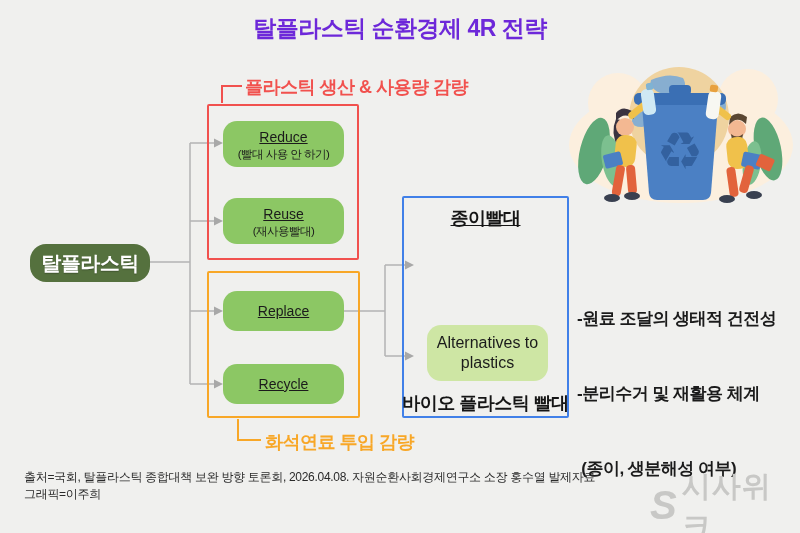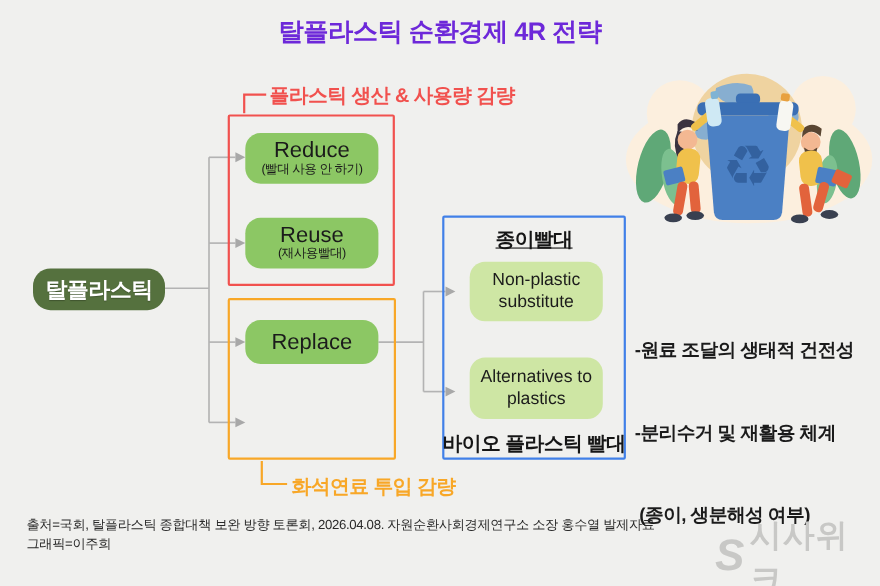--- a/index.html
+++ b/index.html
@@ -25,21 +25,21 @@
   }
   .frame{position:absolute;box-sizing:border-box;border-radius:2px;}
   .frame.red{left:207px;top:104px;width:152px;height:156px;border:2px solid #f1514e;}
   .frame.orange{left:207px;top:271px;width:153px;height:147px;border:2px solid #f8a727;}
   .frame.blue{left:402px;top:196px;width:167px;height:222px;border:2px solid #4180e8;}
   .gbox{
     position:absolute;width:121px;background:#8cc764;border-radius:14px;
     display:flex;flex-direction:column;align-items:center;justify-content:center;
     color:#1b1b1b;text-align:center;
   }
-  .gbox .t{font-size:20px;font-weight:500;line-height:21px;}
+  .gbox .t{font-size:14px;font-weight:500;line-height:21px;text-decoration:underline;}
   .gbox .s{font-size:11.5px;font-weight:500;line-height:13px;letter-spacing:-0.5px;}
   .lbox{
     position:absolute;width:121px;background:#cee6a4;border-radius:14px;
     display:flex;align-items:center;justify-content:center;text-align:center;
     color:#1b1b1b;font-size:16px;font-weight:500;line-height:20px;padding:2px 6px;
     box-sizing:border-box;
   }
   .group-label{position:absolute;font-size:18px;font-weight:bold;letter-spacing:-0.5px;}
   .group-label.red{left:245px;top:75px;color:#f1514e;}
   .group-label.orange{left:265px;top:430px;color:#f8a727;}
@@ -110,24 +110,26 @@
   <div class="gbox" style="left:223px;top:198px;height:46px;">
     <span class="t">Reuse</span>
     <span class="s">(재사용빨대)</span>
   </div>
 
   <div class="frame orange"></div>
   <div class="group-label orange">화석연료 투입 감량</div>
   <div class="gbox" style="left:223px;top:291px;height:40px;">
     <span class="t">Replace</span>
   </div>
+  <div class="gbox" style="left:223px;top:364px;height:40px;">
+    <span class="t">Recycle</span>
+  </div>
 
   <div class="frame blue"></div>
   <div class="blue-label" style="left:402px;top:206px;text-decoration:underline;">종이빨대</div>
-  <div class="lbox" style="left:427px;top:238px;height:54px;">Non-plastic substitute</div>
   <div class="lbox" style="left:427px;top:325px;height:56px;">Alternatives to plastics</div>
   <div class="blue-label" style="left:402px;top:391px;">바이오 플라스틱 빨대</div>
 
   <div class="side-notes">
     <div>-원료 조달의 생태적 건전성</div>
     <div>-분리수거 및 재활용 체계</div>
     <div> (종이, 생분해성 여부)</div>
   </div>
 
   <svg class="illus" viewBox="0 0 230 152" xmlns="http://www.w3.org/2000/svg">

